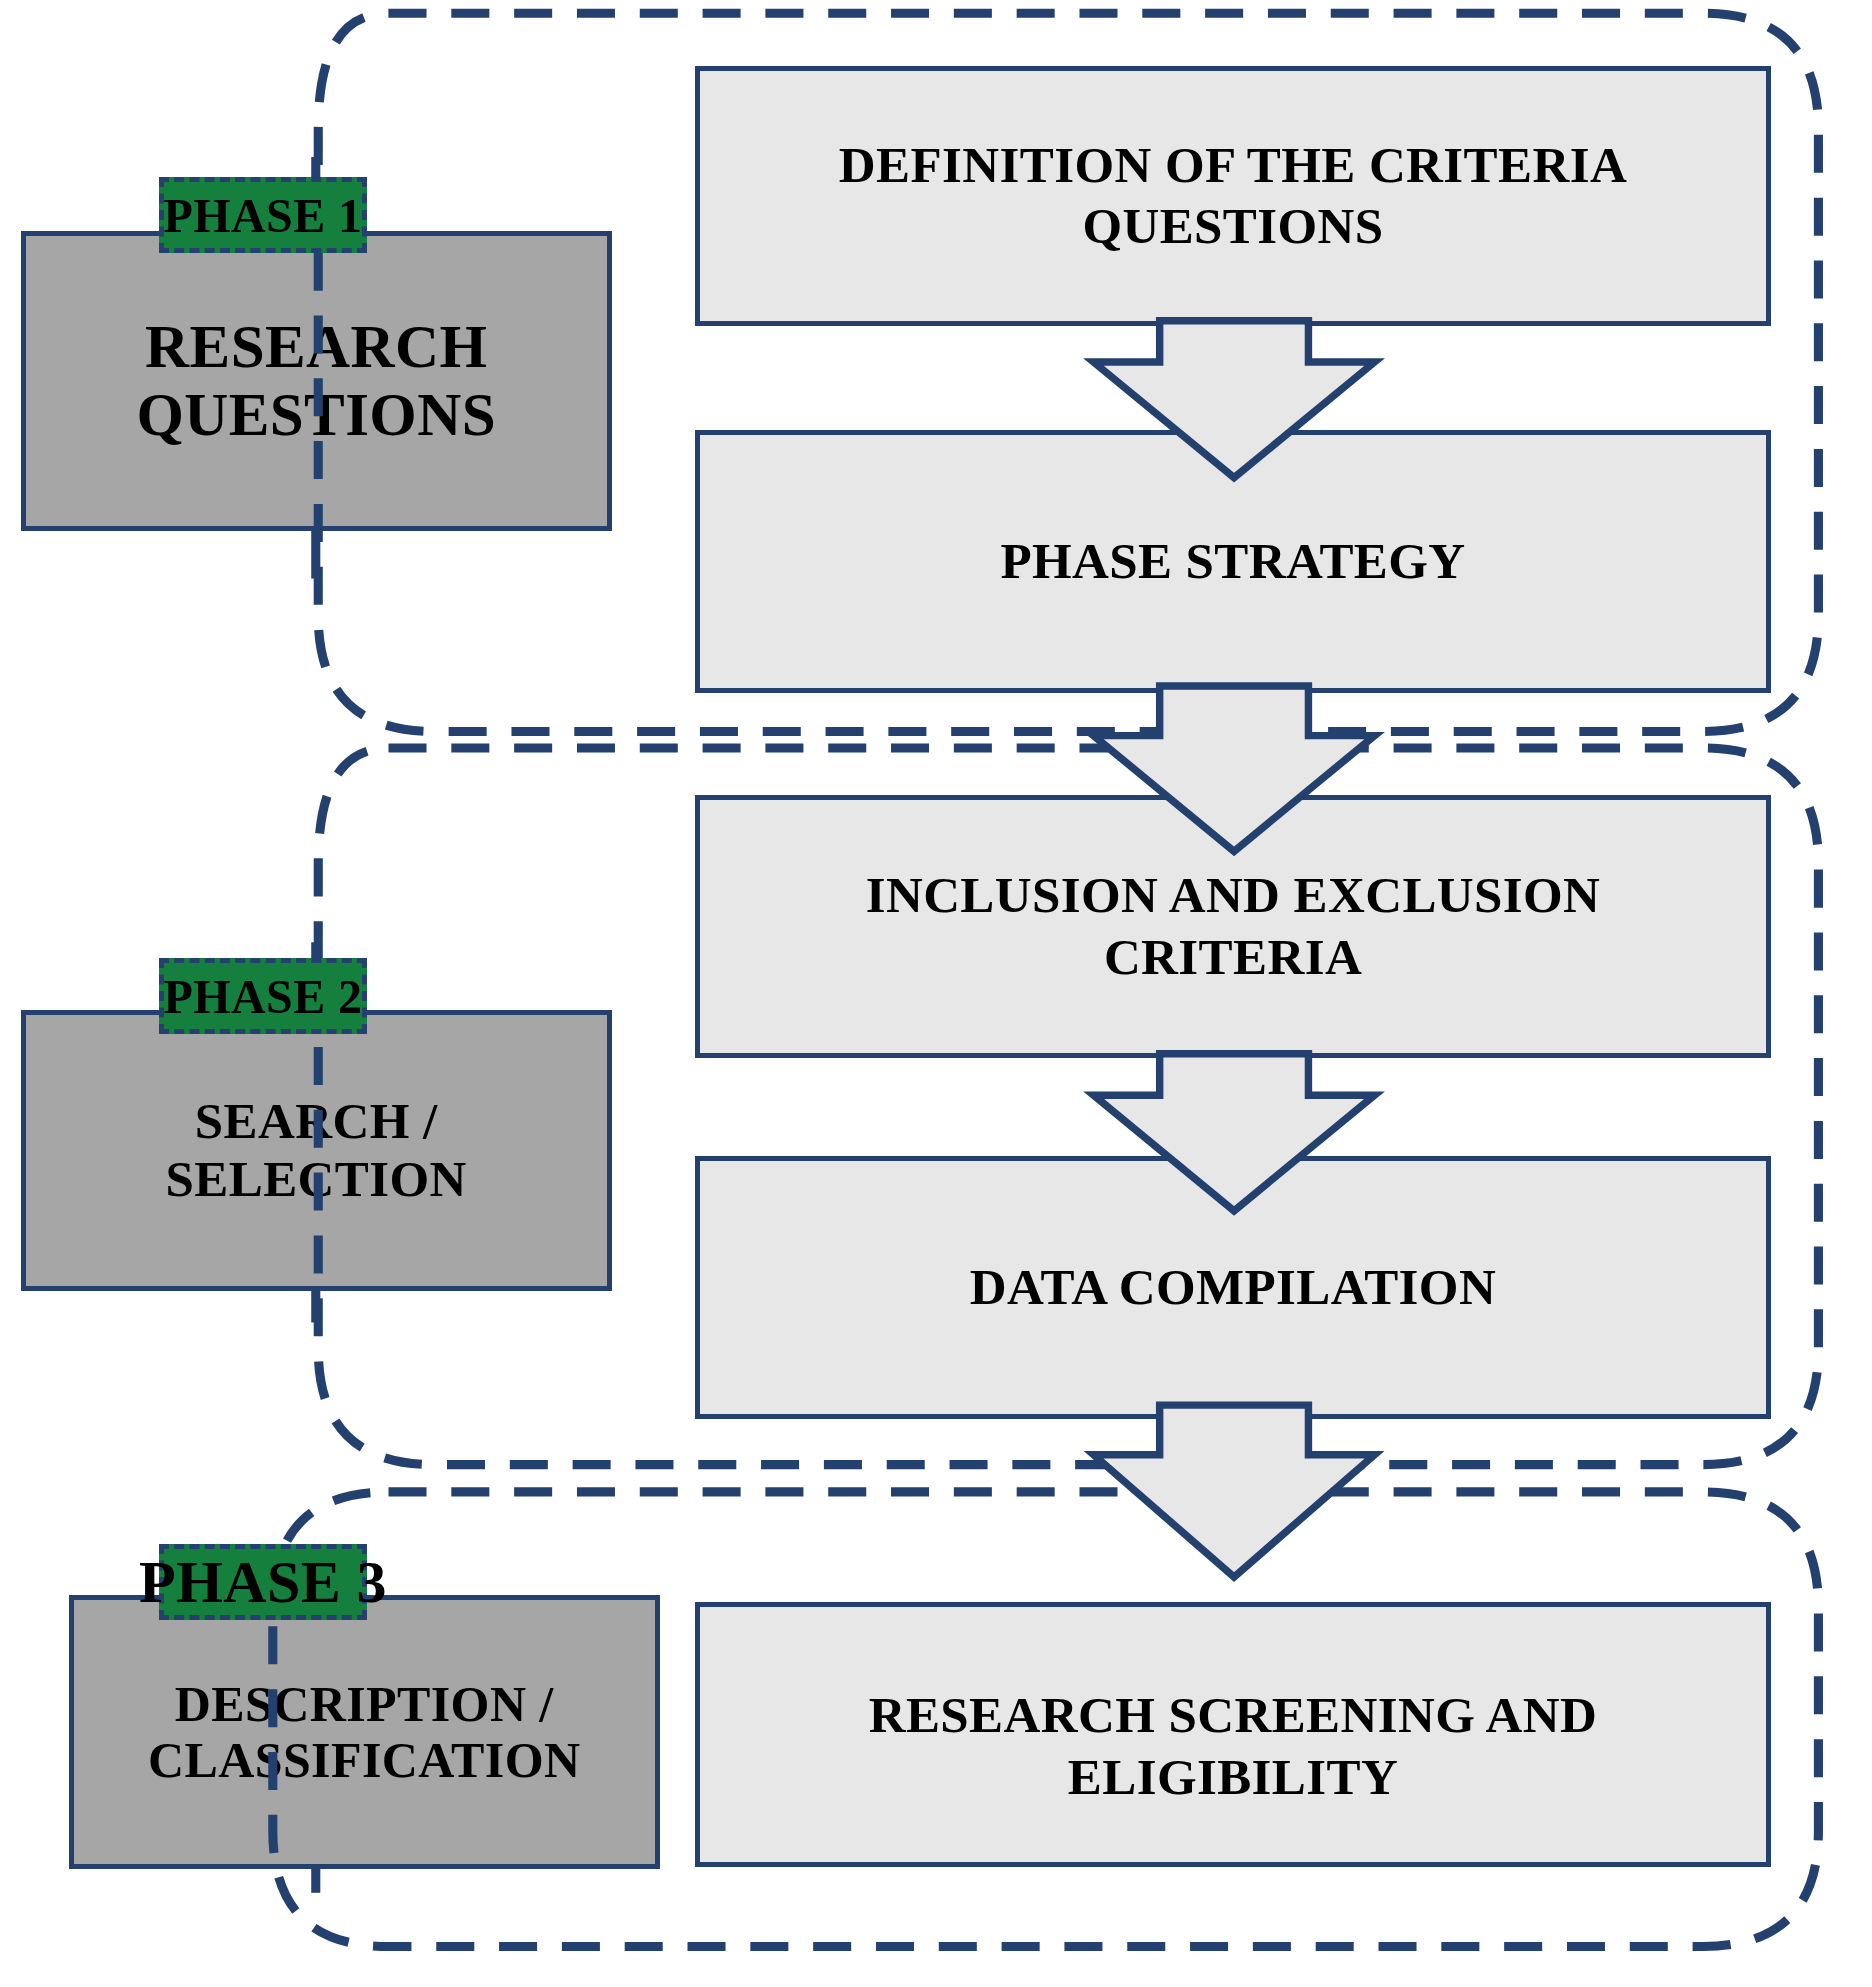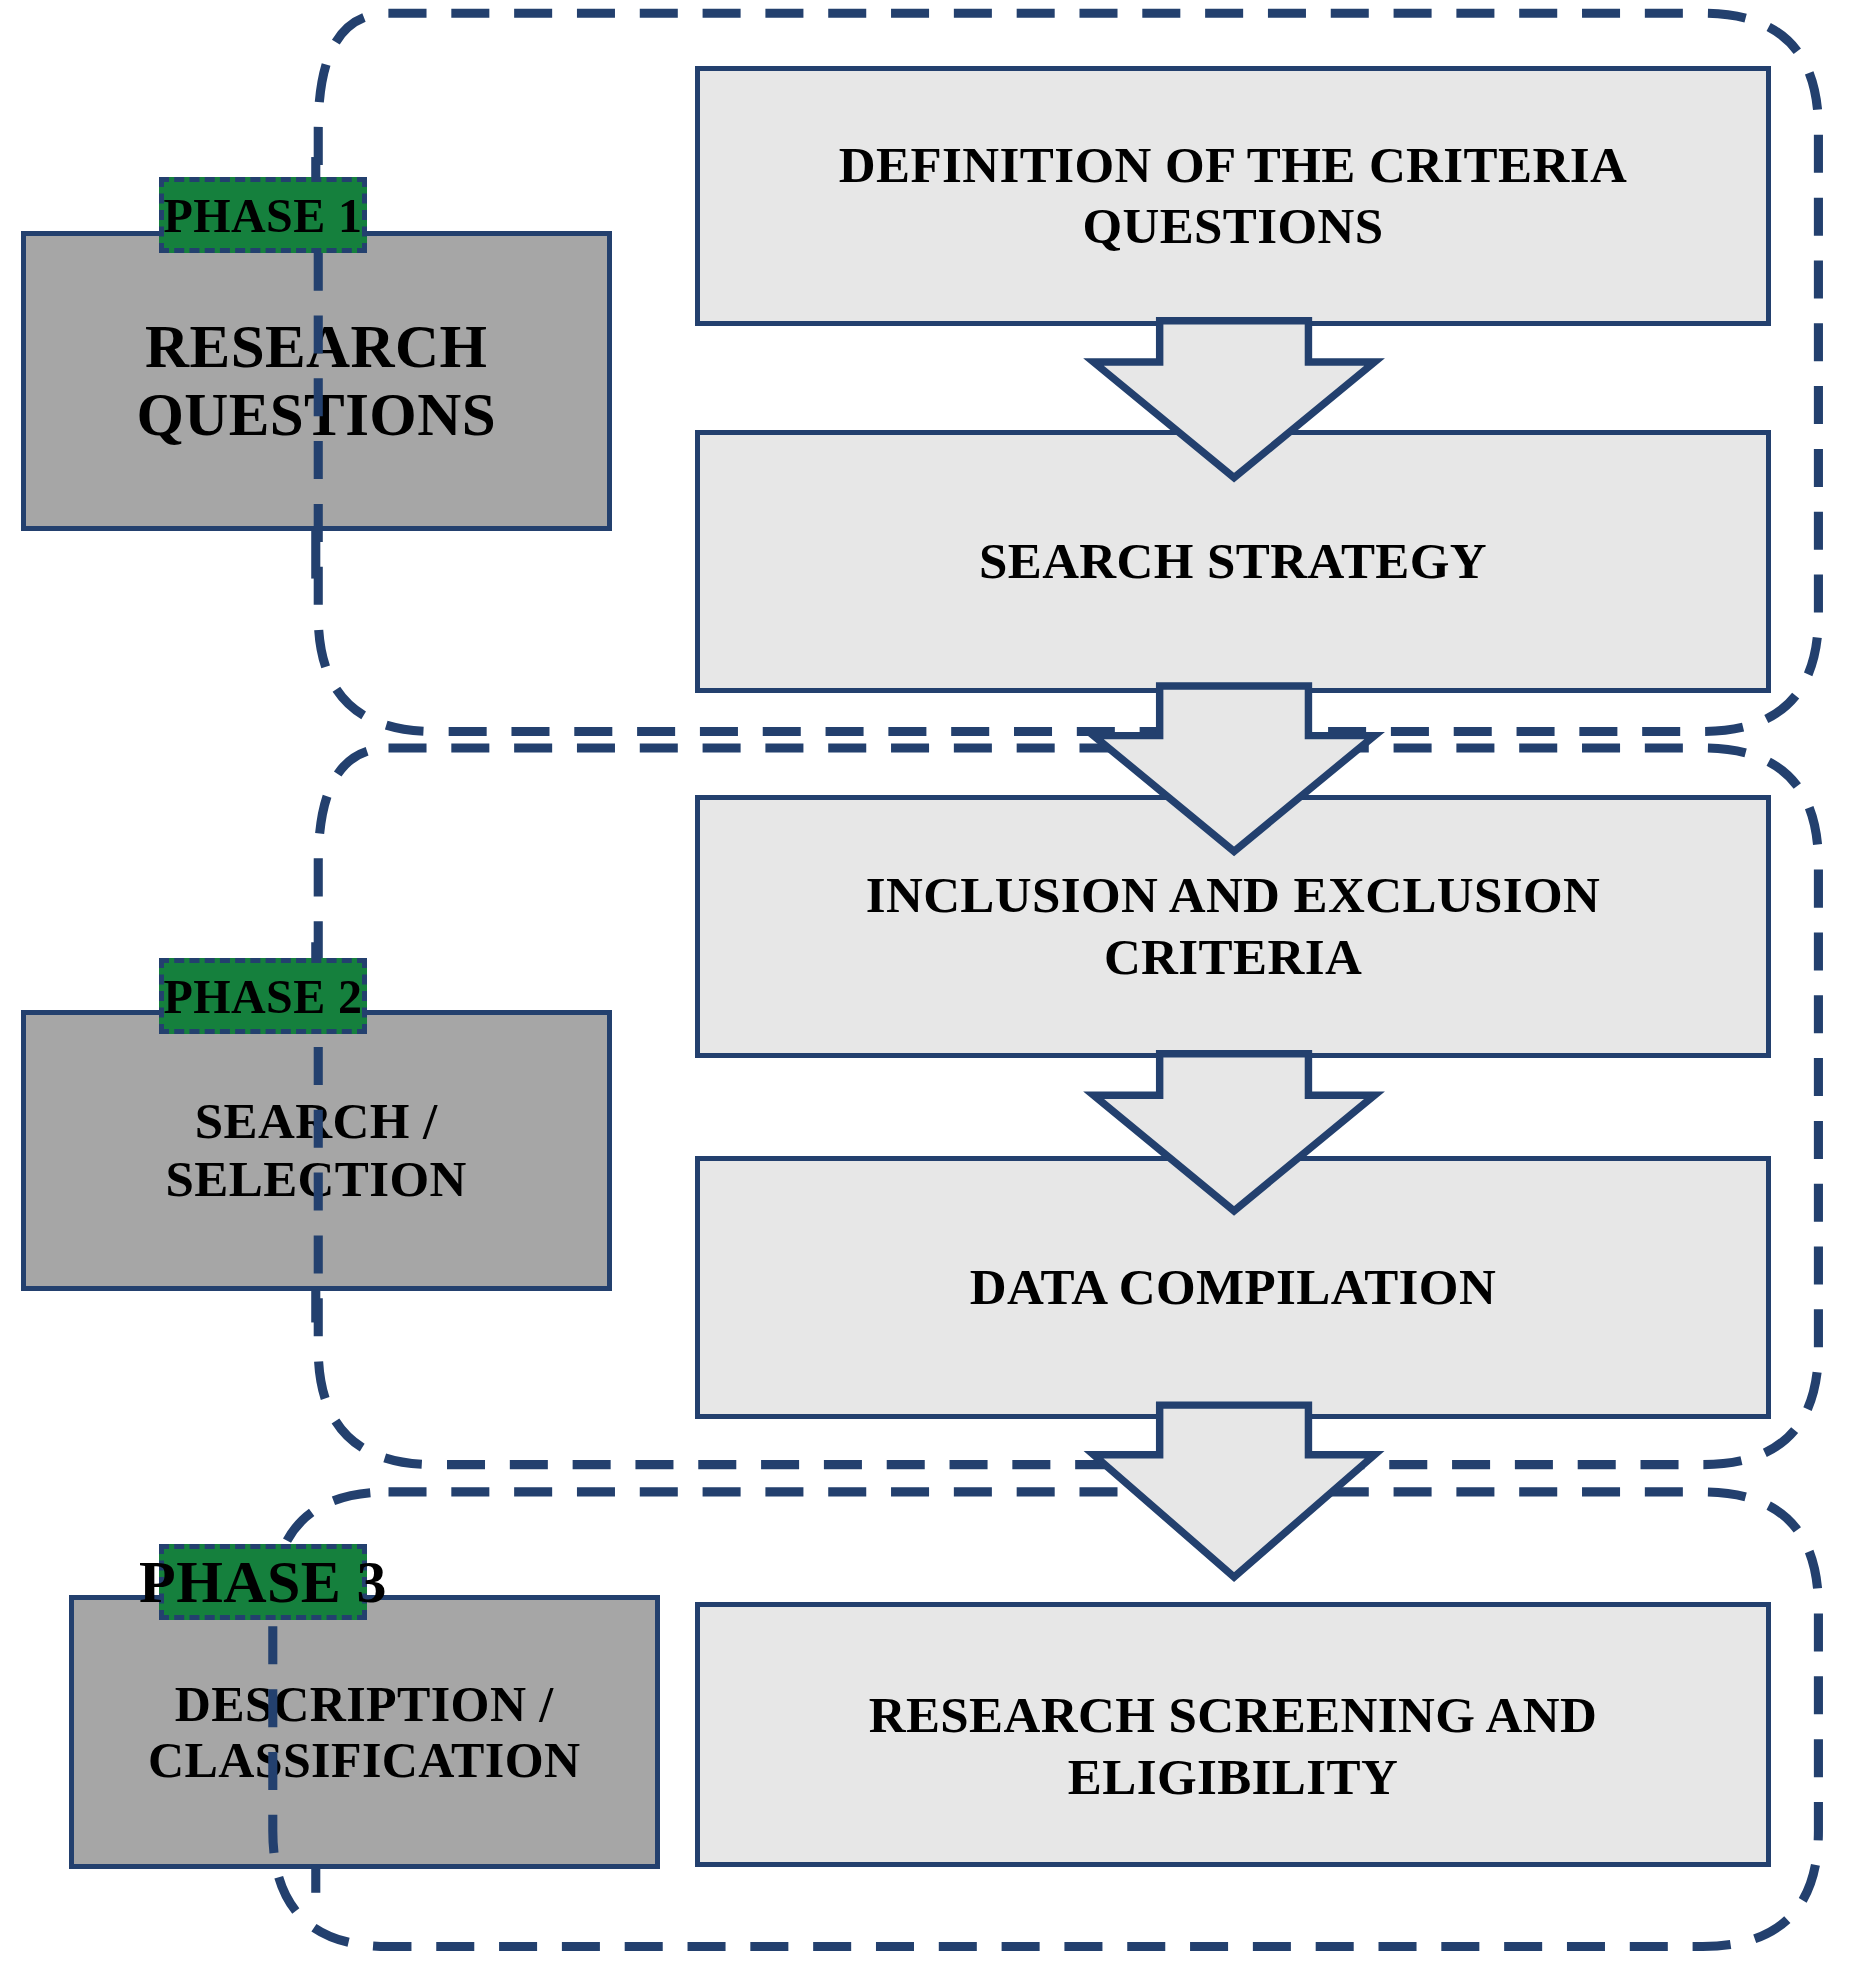--- a/index.html
+++ b/index.html
@@ -135,21 +135,21 @@
   <div class="phase-tag" style="left:159px; top:177px; width:208px; height:76px;">
     <div class="phase-tag-label" style="font-size:48px;">PHASE 1</div>
   </div>
 
   <div class="step-box" style="left:695px; top:66px; width:1076px; height:260px;">
     <div class="step-box-label" style="font-size:51px;">DEFINITION OF THE CRITERIA
 QUESTIONS</div>
   </div>
 
   <div class="step-box" style="left:695px; top:430px; width:1076px; height:263px;">
-    <div class="step-box-label" style="font-size:51px;">SEARCH STRATEGY</div>
+    <div class="step-box-label" style="font-size:51px;">PHASE STRATEGY</div>
   </div>
 
   <div class="phase-box" style="left:20.7px; top:1010px; width:591px; height:281px;">
     <div class="phase-box-label" style="font-size:51px;">SEARCH /
 SELECTION</div>
   </div>
   <div class="phase-tag" style="left:159px; top:958px; width:208px; height:76px;">
     <div class="phase-tag-label" style="font-size:48px;">PHASE 2</div>
   </div>
 

